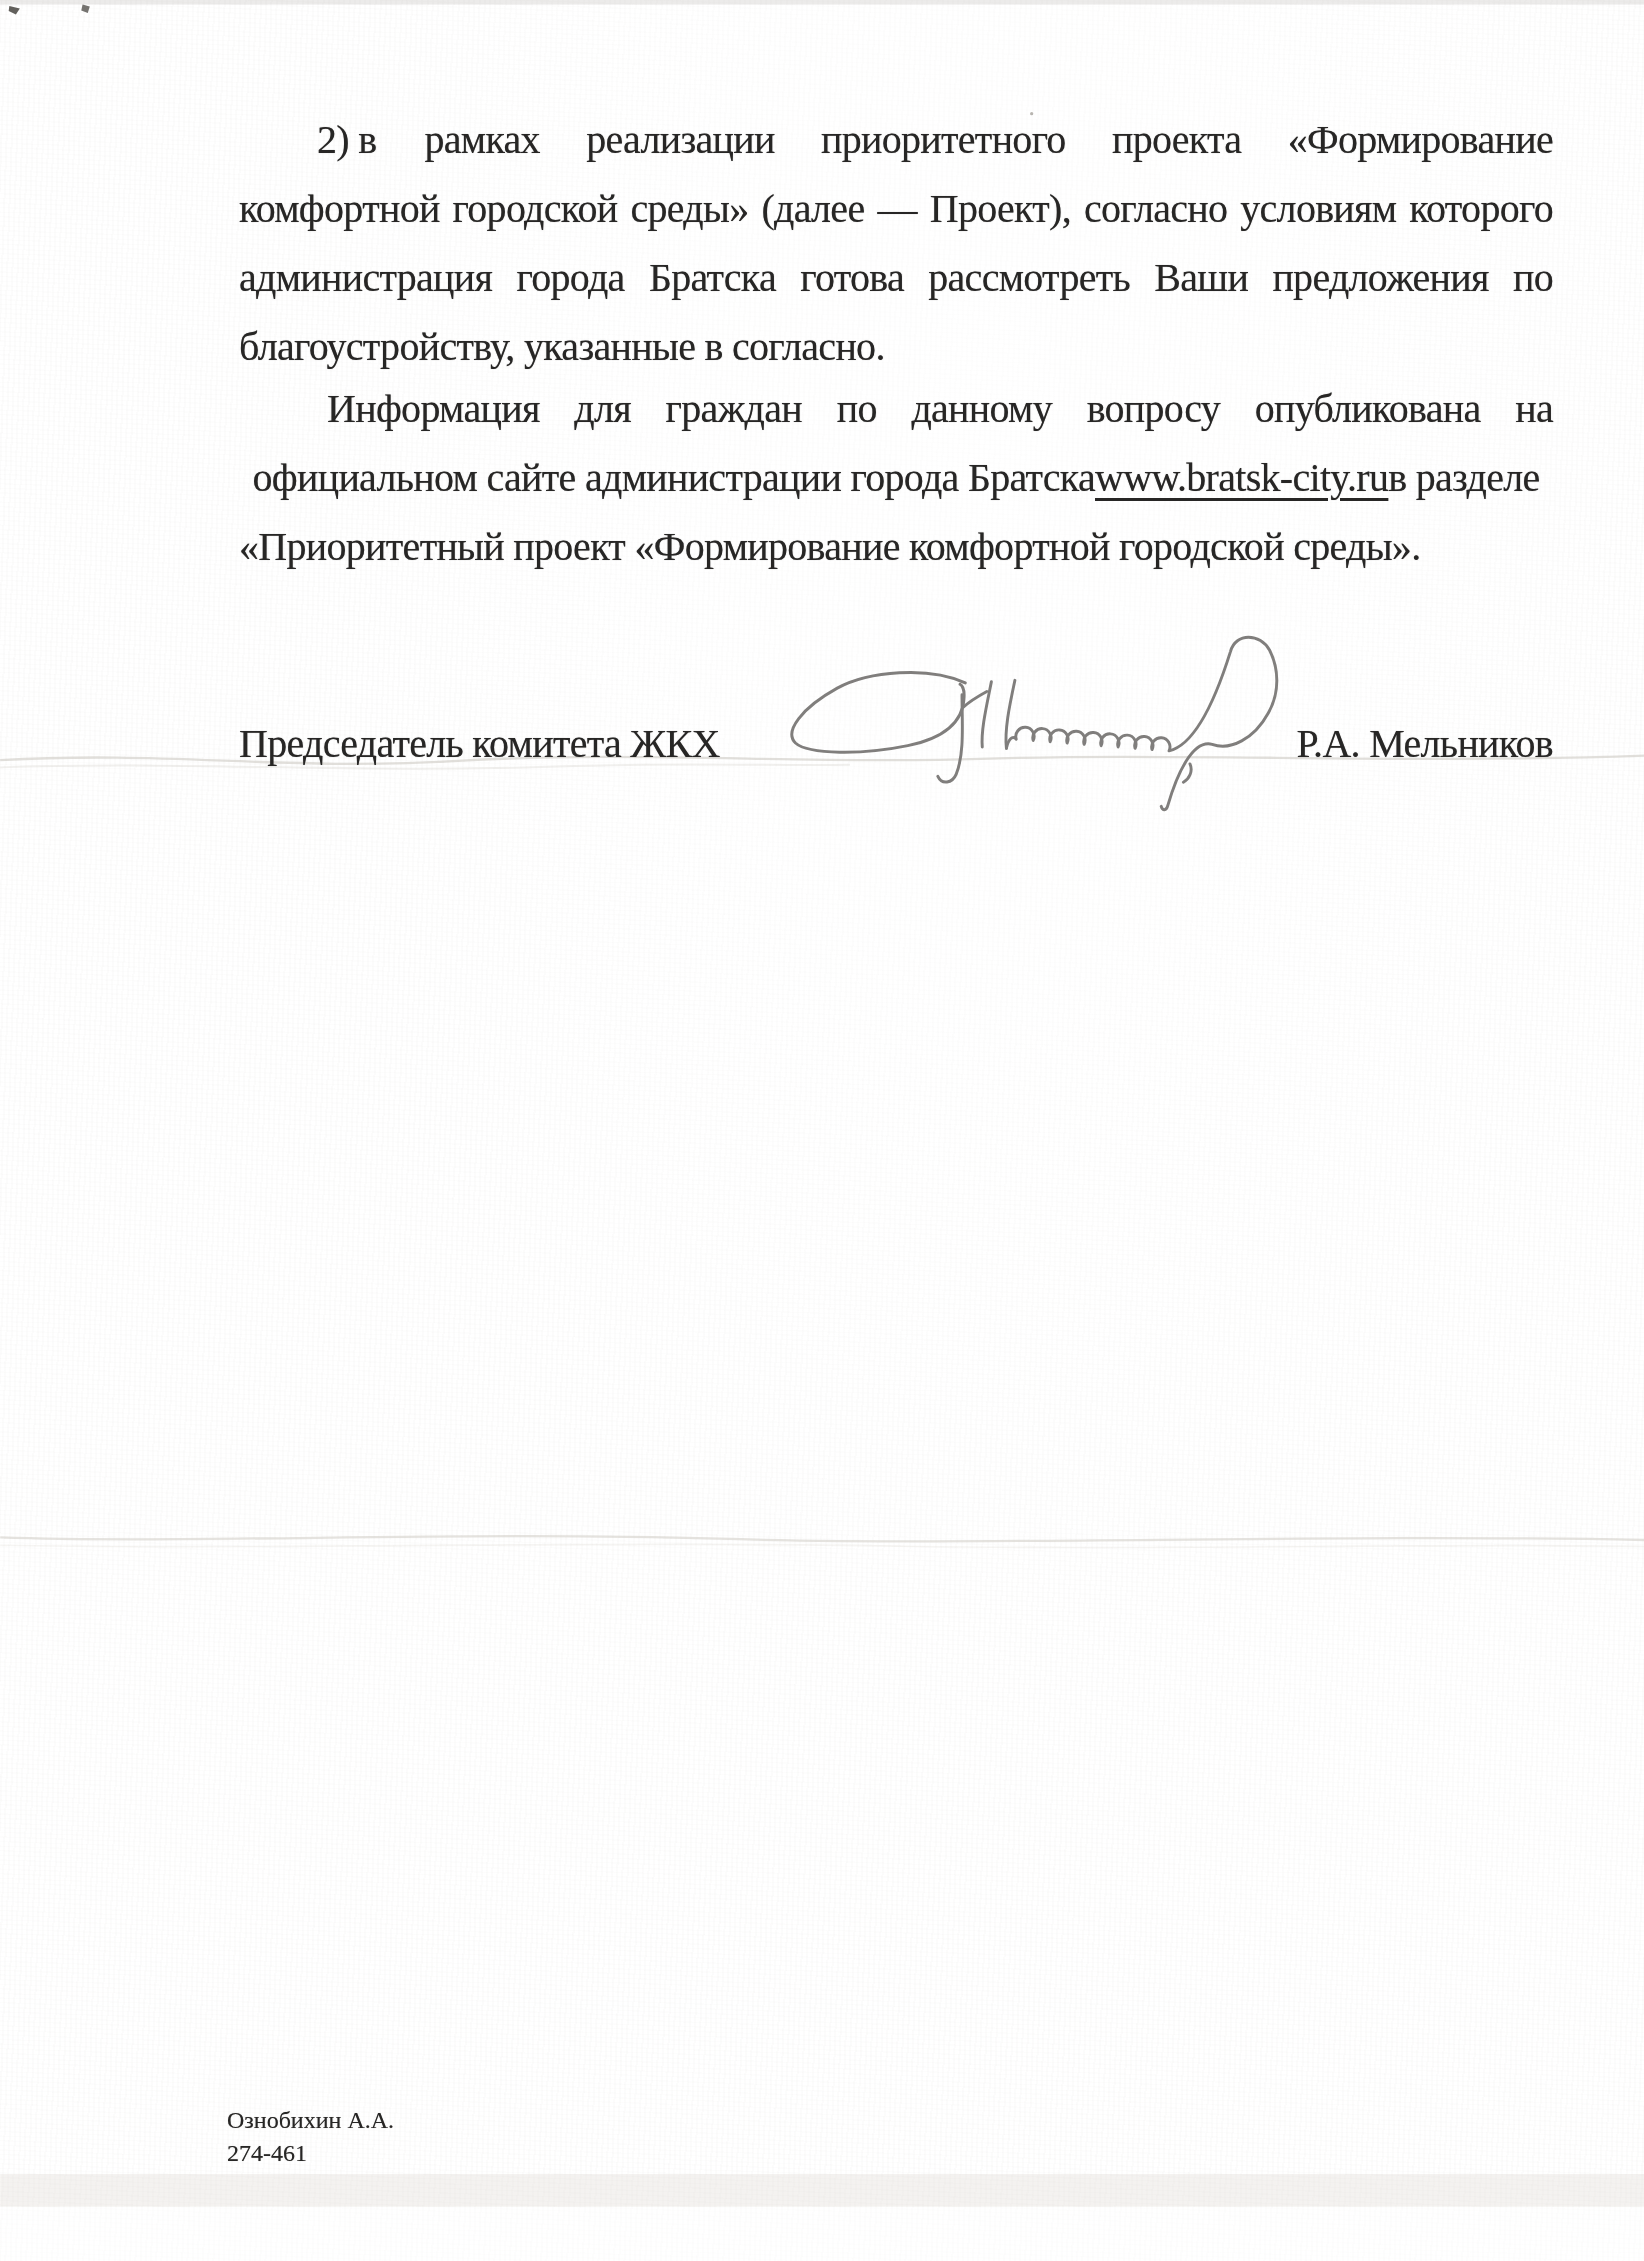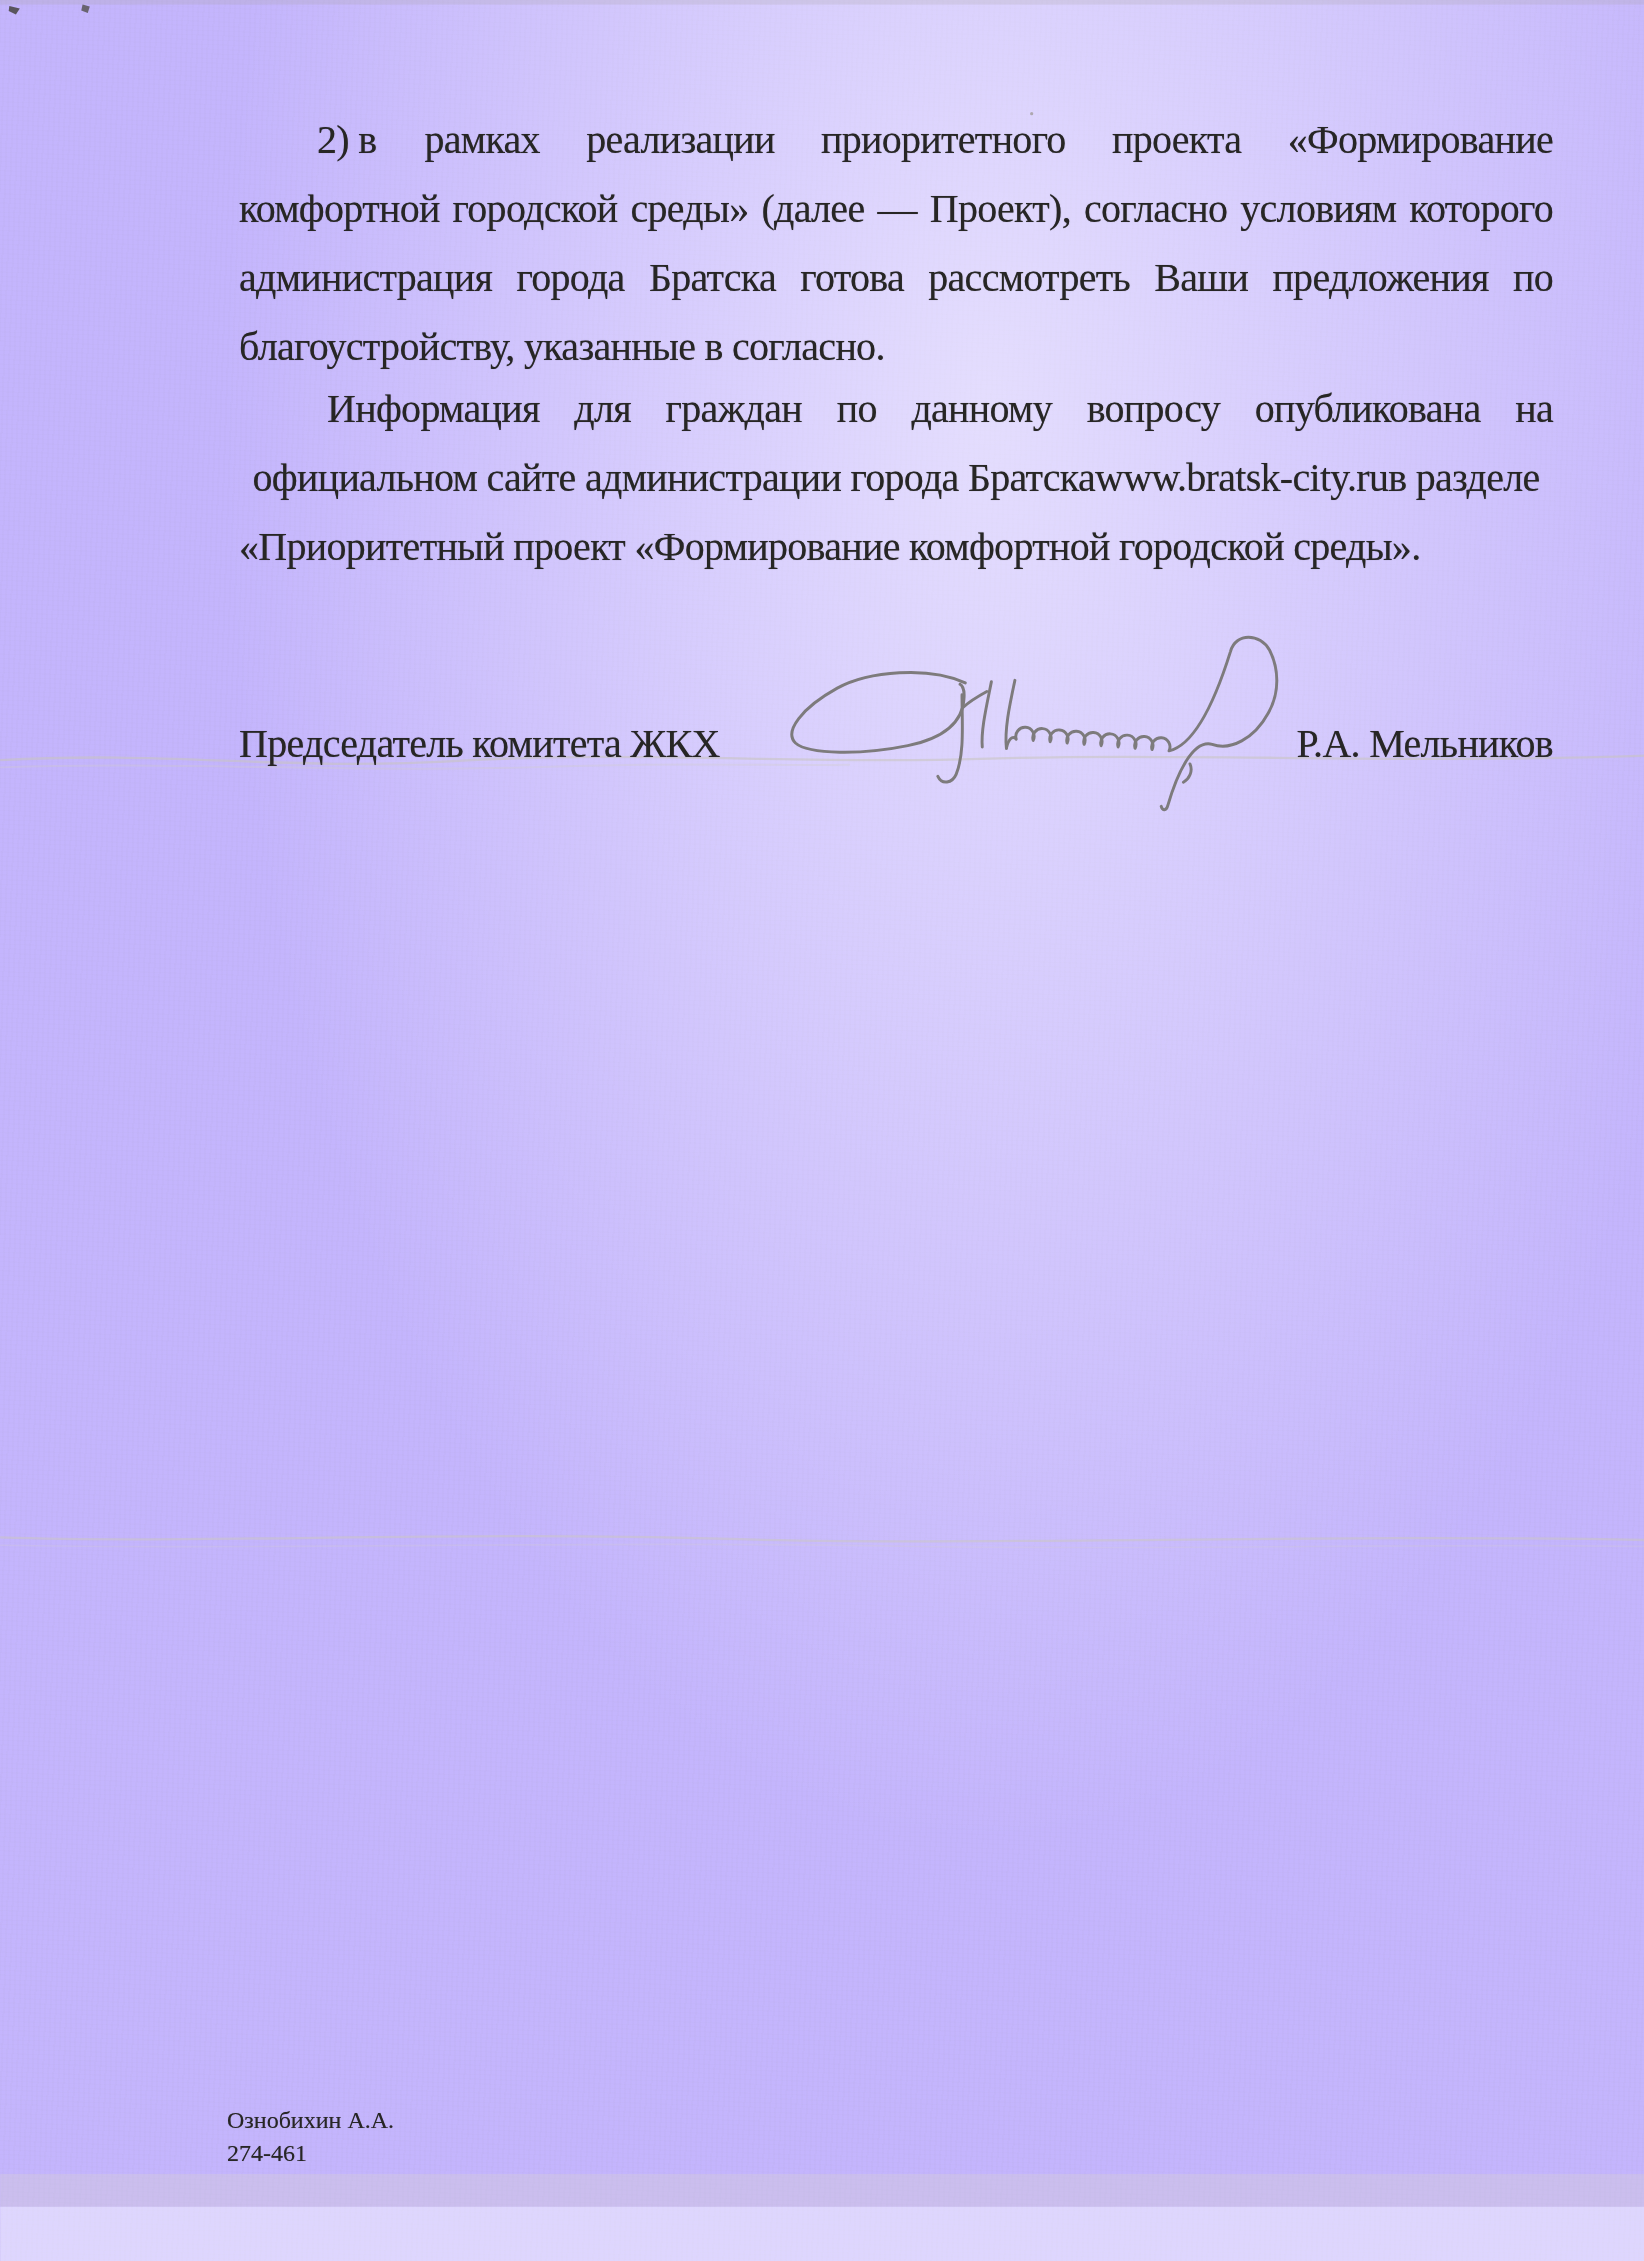--- a/index.html
+++ b/index.html
@@ -4,21 +4,21 @@
 <style>
   html,body{margin:0;padding:0;}
   body{
     width:1645px;height:2261px;
     background:#e8e6e3;
     font-family:"Liberation Serif","DejaVu Serif",serif;
   }
   .page{
     position:relative;
     width:1645px;height:2261px;
-    background:#c4b5fd;
+    background:#ffffff;
     overflow:hidden;
     color:#272625;
   }
   
   .page::before{
     content:"";
     position:absolute;inset:0;
     background:
       radial-gradient(ellipse at 60% 18%, rgba(255,255,255,0.55), rgba(255,255,255,0) 55%),
       repeating-linear-gradient(92deg, rgba(125,120,110,0.022) 0 2px, rgba(0,0,0,0) 2px 5.2px),
@@ -37,20 +37,21 @@
   .para1{top:105px;}
   .para2{top:374px;}
   .line{white-space:nowrap;}
   .just{white-space:normal;text-align:justify;text-align-last:justify;}
   .firstline{display:flex;padding-left:78px;}
   .firstline .rest{flex:1;margin-left:48px;text-align:justify;text-align-last:justify;white-space:normal;}
   .numtoken{white-space:pre;}
   .indented{text-indent:88px;}
   .linkline{display:flex;justify-content:center;align-items:baseline;}
   .url{
+    text-decoration:underline;
     text-decoration-thickness:2.6px;
     text-underline-offset:6.5px;
   }
   .signoff{
     position:absolute;left:239px;top:709px;width:1314px;
     display:flex;justify-content:space-between;align-items:baseline;
     font-size:40px;line-height:69px;letter-spacing:-0.7px;
     text-shadow:0 0 0.8px rgba(44,42,40,0.55);
   }
   .signature-svg{position:absolute;left:778px;top:615px;}

